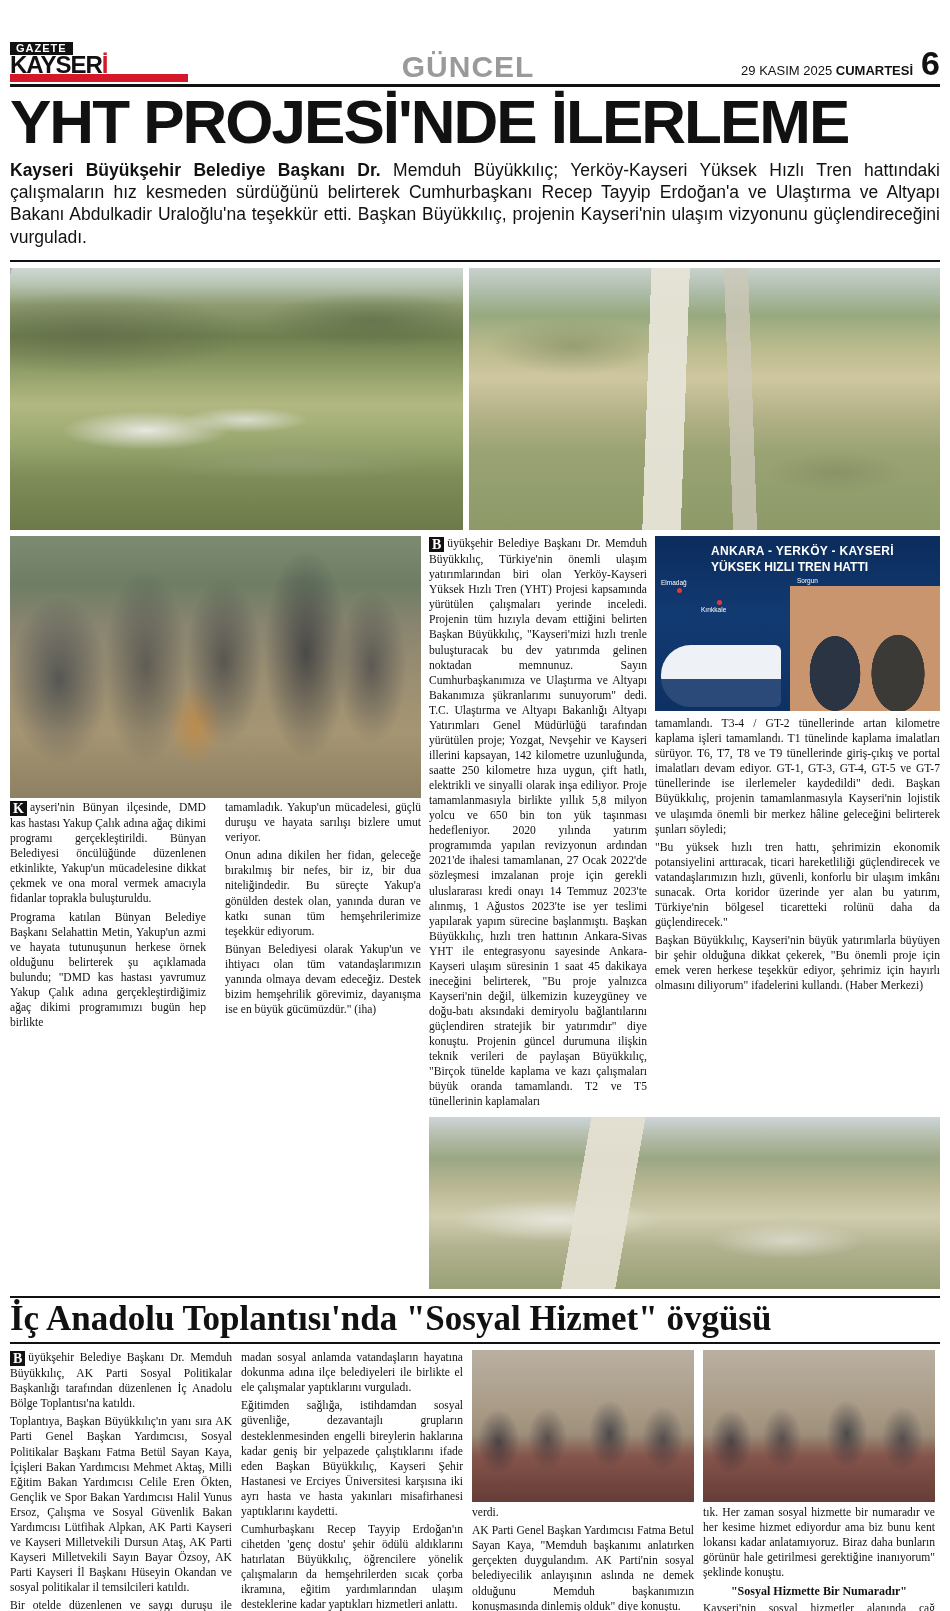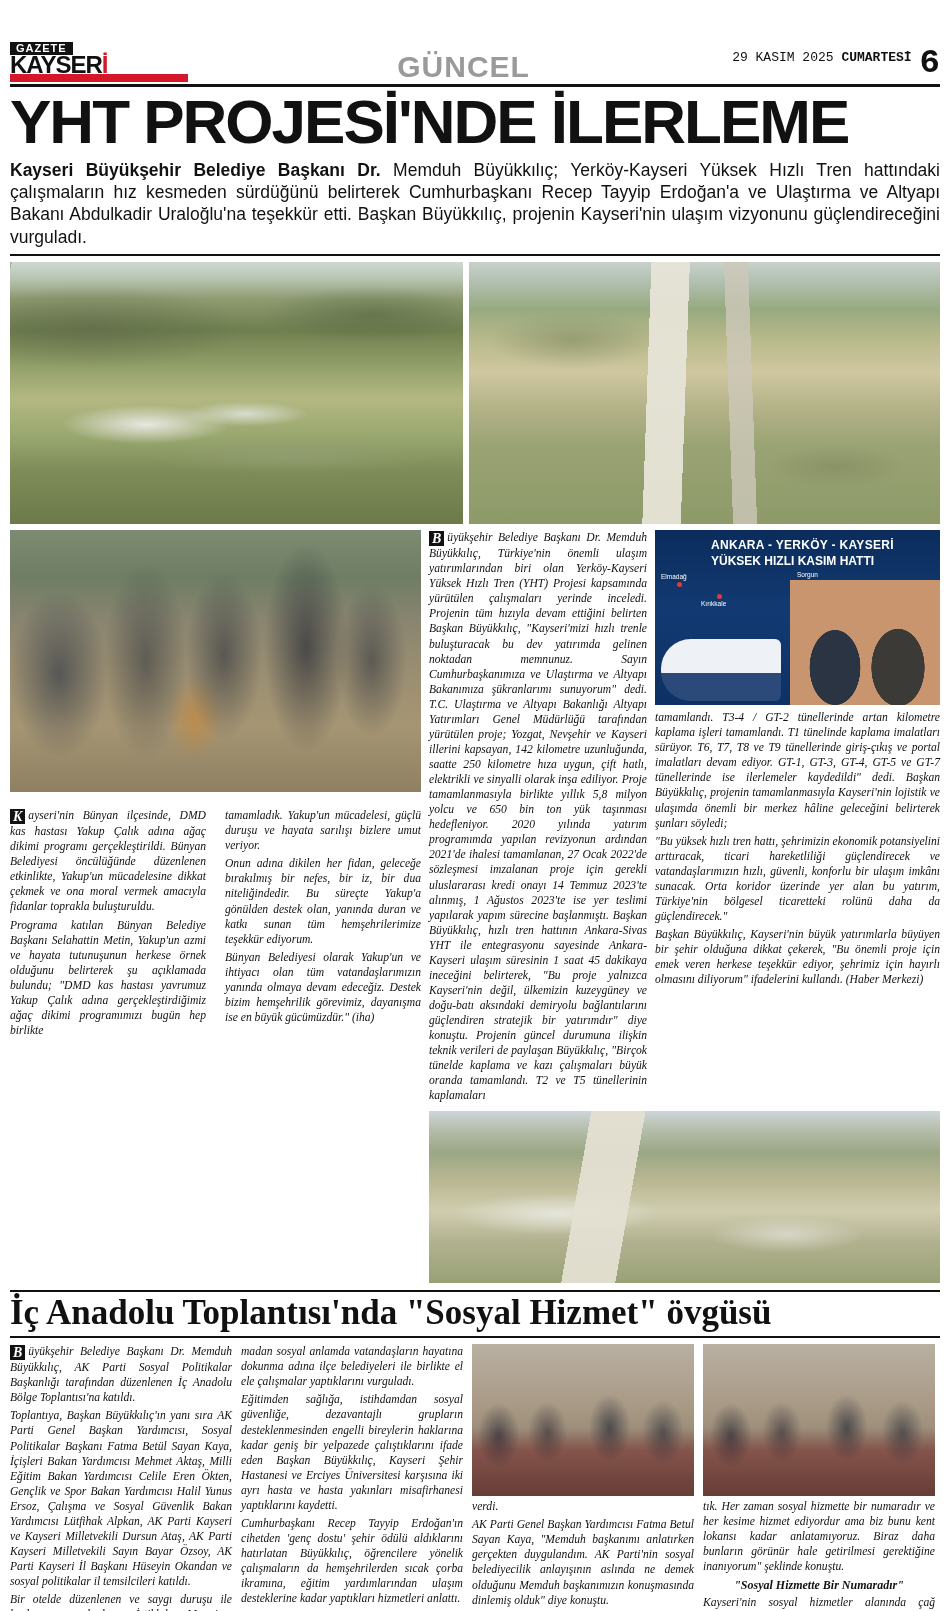--- a/index.html
+++ b/index.html
@@ -31,37 +31,37 @@
   .logo-kayseri .red { color:#d4182a; }
   .logo-underline { height: 8px; background:#d4182a; width: 178px; margin-top:-2px;}
   .section-name {
     flex:1; text-align:center; position:relative; padding: 0 20px;
   }
   .section-name .word {
     font-family:"Liberation Sans", sans-serif; font-weight:bold;
     font-size: 30px; color:#9a9a9a; letter-spacing: 1px; line-height:1;
   }
   .dateline {
-    text-align:right; display:flex; gap:8px;
-    font-family:Liberation Mono, monospace; padding-bottom:4px;
+    text-align:right; display:flex; align-items:flex-end; gap:8px;
+    font-family:Liberation Sans, sans-serif; padding-bottom:4px;
   }
   .dateline .date { font-size: 13px; }
   .dateline .date b { font-weight:bold; }
   .dateline .pageno { font-size: 34px; font-weight:bold; line-height:0.8; }
 
   
   .headline {
     font-family:"Liberation Sans", sans-serif;
     font-weight: bold; font-size: 62px; line-height: 1.0;
     letter-spacing:-2px; margin: 4px 0 6px 0; color:#111;
   }
   .spot {
     font-family:"Liberation Sans", sans-serif;
     font-size: 17.5px; line-height: 1.28; text-align: justify;
-    border-bottom: 2px solid #111; padding-bottom: 6px; margin-bottom: 6px;
+    border-bottom: 2px solid #111; padding-bottom: 12px; margin-bottom: 6px;
   }
   .spot b { font-weight:bold; }
 
   
   .photostrip { display:flex; gap:6px; margin-bottom:6px; }
   .photo { position:relative; overflow:hidden; }
   .ph1 { width: 453px; height: 262px; }
   .ph2 { flex:1; height: 262px; }
 
   
@@ -123,21 +123,20 @@
       radial-gradient(ellipse 55px 120px at 52% 48%, rgba(30,35,50,.5), rgba(0,0,0,0) 70%),
       radial-gradient(ellipse 60px 150px at 72% 45%, rgba(25,30,45,.6), rgba(0,0,0,0) 70%),
       radial-gradient(ellipse 50px 110px at 88% 50%, rgba(35,40,55,.5), rgba(0,0,0,0) 70%),
       radial-gradient(ellipse 40px 60px at 45% 72%, rgba(210,130,40,.5), rgba(0,0,0,0) 70%);
   }
 
   .body-text {
     font-family:"Liberation Serif", serif;
     font-size: 11.6px; line-height: 1.30; text-align: justify;
     hyphens: auto;
-    font-style: italic;
   }
   .body-text p { margin: 0 0 3px 0; }
   .dc {
     display:inline-block; background:#111; color:#fff; font-weight:bold;
     font-family:"Liberation Serif", serif;
     font-size: 14px; padding: 1px 3px 0 3px; margin-right:3px; line-height:1;
     vertical-align: -2px;
   }
 
   .photo-train { width: 285px; height: 175px; position:relative; overflow:hidden; }
@@ -262,21 +261,21 @@
       </div>
   </div>
 
   <div class="mid">
 
     <div class="left-col">
       <div class="photo-kids">
           <div class="kids"></div>
         </div>
 
-      <div style="display:flex; gap:19px; margin-top:16px;">
+      <div style="display:flex; gap:19px; margin-top:2px;">
         <div class="body-text" style="width:50%;">
           <p><span class="dc">K</span><span>ayseri'nin Bünyan ilçesinde, DMD kas hastası Yakup Çalık adına ağaç dikimi programı gerçekleştirildi. Bünyan Belediyesi öncülüğünde düzenlenen etkinlikte, Yakup'un mücadelesine dikkat çekmek ve ona moral vermek amacıyla fidanlar toprakla buluşturuldu.</span></p>
           <p>Programa katılan Bünyan Belediye Başkanı Selahattin Metin, Yakup'un azmi ve hayata tutunuşunun herkese örnek olduğunu belirterek şu açıklamada bulundu; "DMD kas hastası yavrumuz Yakup Çalık adına gerçekleştirdiğimiz ağaç dikimi programımızı bugün hep birlikte</p>
         </div>
         <div class="body-text" style="width:50%;">
           <p>tamamladık. Yakup'un mücadelesi, güçlü duruşu ve hayata sarılışı bizlere umut veriyor.</p>
           <p>Onun adına dikilen her fidan, geleceğe bırakılmış bir nefes, bir iz, bir dua niteliğindedir. Bu süreçte Yakup'a gönülden destek olan, yanında duran ve katkı sunan tüm hemşehrilerimize teşekkür ediyorum.</p>
           <p>Bünyan Belediyesi olarak Yakup'un ve ihtiyacı olan tüm vatandaşlarımızın yanında olmaya devam edeceğiz. Destek bizim hemşehrilik görevimiz, dayanışma ise en büyük gücümüzdür." (iha)</p>
         </div>
       </div>
@@ -284,21 +283,21 @@
 
     <div class="right-col">
       <div style="display:flex; gap:8px;">
         <div class="body-text" style="width:218px;">
           <p><span class="dc">B</span><span>üyükşehir Belediye Başkanı Dr. Memduh Büyükkılıç, Türkiye'nin önemli ulaşım yatırımlarından biri olan Yerköy-Kayseri Yüksek Hızlı Tren (YHT) Projesi kapsamında yürütülen çalışmaları yerinde inceledi. Projenin tüm hızıyla devam ettiğini belirten Başkan Büyükkılıç, "Kayseri'mizi hızlı trenle buluşturacak bu dev yatırımda gelinen noktadan memnunuz. Sayın Cumhurbaşkanımıza ve Ulaştırma ve Altyapı Bakanımıza şükranlarımı sunuyorum" dedi. T.C. Ulaştırma ve Altyapı Bakanlığı Altyapı Yatırımları Genel Müdürlüğü tarafından yürütülen proje; Yozgat, Nevşehir ve Kayseri illerini kapsayan, 142 kilometre uzunluğunda, saatte 250 kilometre hıza uygun, çift hatlı, elektrikli ve sinyalli olarak inşa ediliyor. Proje tamamlanmasıyla birlikte yıllık 5,8 milyon yolcu ve 650 bin ton yük taşınması hedefleniyor. 2020 yılında yatırım programımda yapılan revizyonun ardından 2021'de ihalesi tamamlanan, 27 Ocak 2022'de sözleşmesi imzalanan proje için gerekli uluslararası kredi onayı 14 Temmuz 2023'te alınmış, 1 Ağustos 2023'te ise yer teslimi yapılarak yapım sürecine başlanmıştı. Başkan Büyükkılıç, hızlı tren hattının Ankara-Sivas YHT ile entegrasyonu sayesinde Ankara-Kayseri ulaşım süresinin 1 saat 45 dakikaya ineceğini belirterek, "Bu proje yalnızca Kayseri'nin değil, ülkemizin kuzeygüney ve doğu-batı aksındaki demiryolu bağlantılarını güçlendiren stratejik bir yatırımdır" diye konuştu. Projenin güncel durumuna ilişkin teknik verileri de paylaşan Büyükkılıç, "Birçok tünelde kaplama ve kazı çalışmaları büyük oranda tamamlandı. T2 ve T5 tünellerinin kaplamaları</span></p>
         </div>
         <div style="flex:1;">
           <div class="photo-train">
             <div class="train">
               <div class="banner-t">ANKARA - YERKÖY - KAYSERİ</div>
-              <div class="banner-t2">YÜKSEK HIZLI KASIM HATTI</div>
+              <div class="banner-t2">YÜKSEK HIZLI TREN HATTI</div>
               <div class="map-dot" style="left:22px; top:52px;"></div>
               <div class="map-lbl" style="left:6px; top:43px;">Elmadağ</div>
               <div class="map-dot" style="left:62px; top:64px;"></div>
               <div class="map-lbl" style="left:46px; top:70px;">Kırıkkale</div>
               <div class="map-dot" style="left:152px; top:50px;"></div>
               <div class="map-lbl" style="left:142px; top:41px;">Sorgun</div>
               <div class="map-dot" style="left:196px; top:74px;"></div>
               <div class="map-lbl" style="left:176px; top:80px;">Akdağmadeni</div>
               <div class="loco"></div>
               <div class="people"></div>

